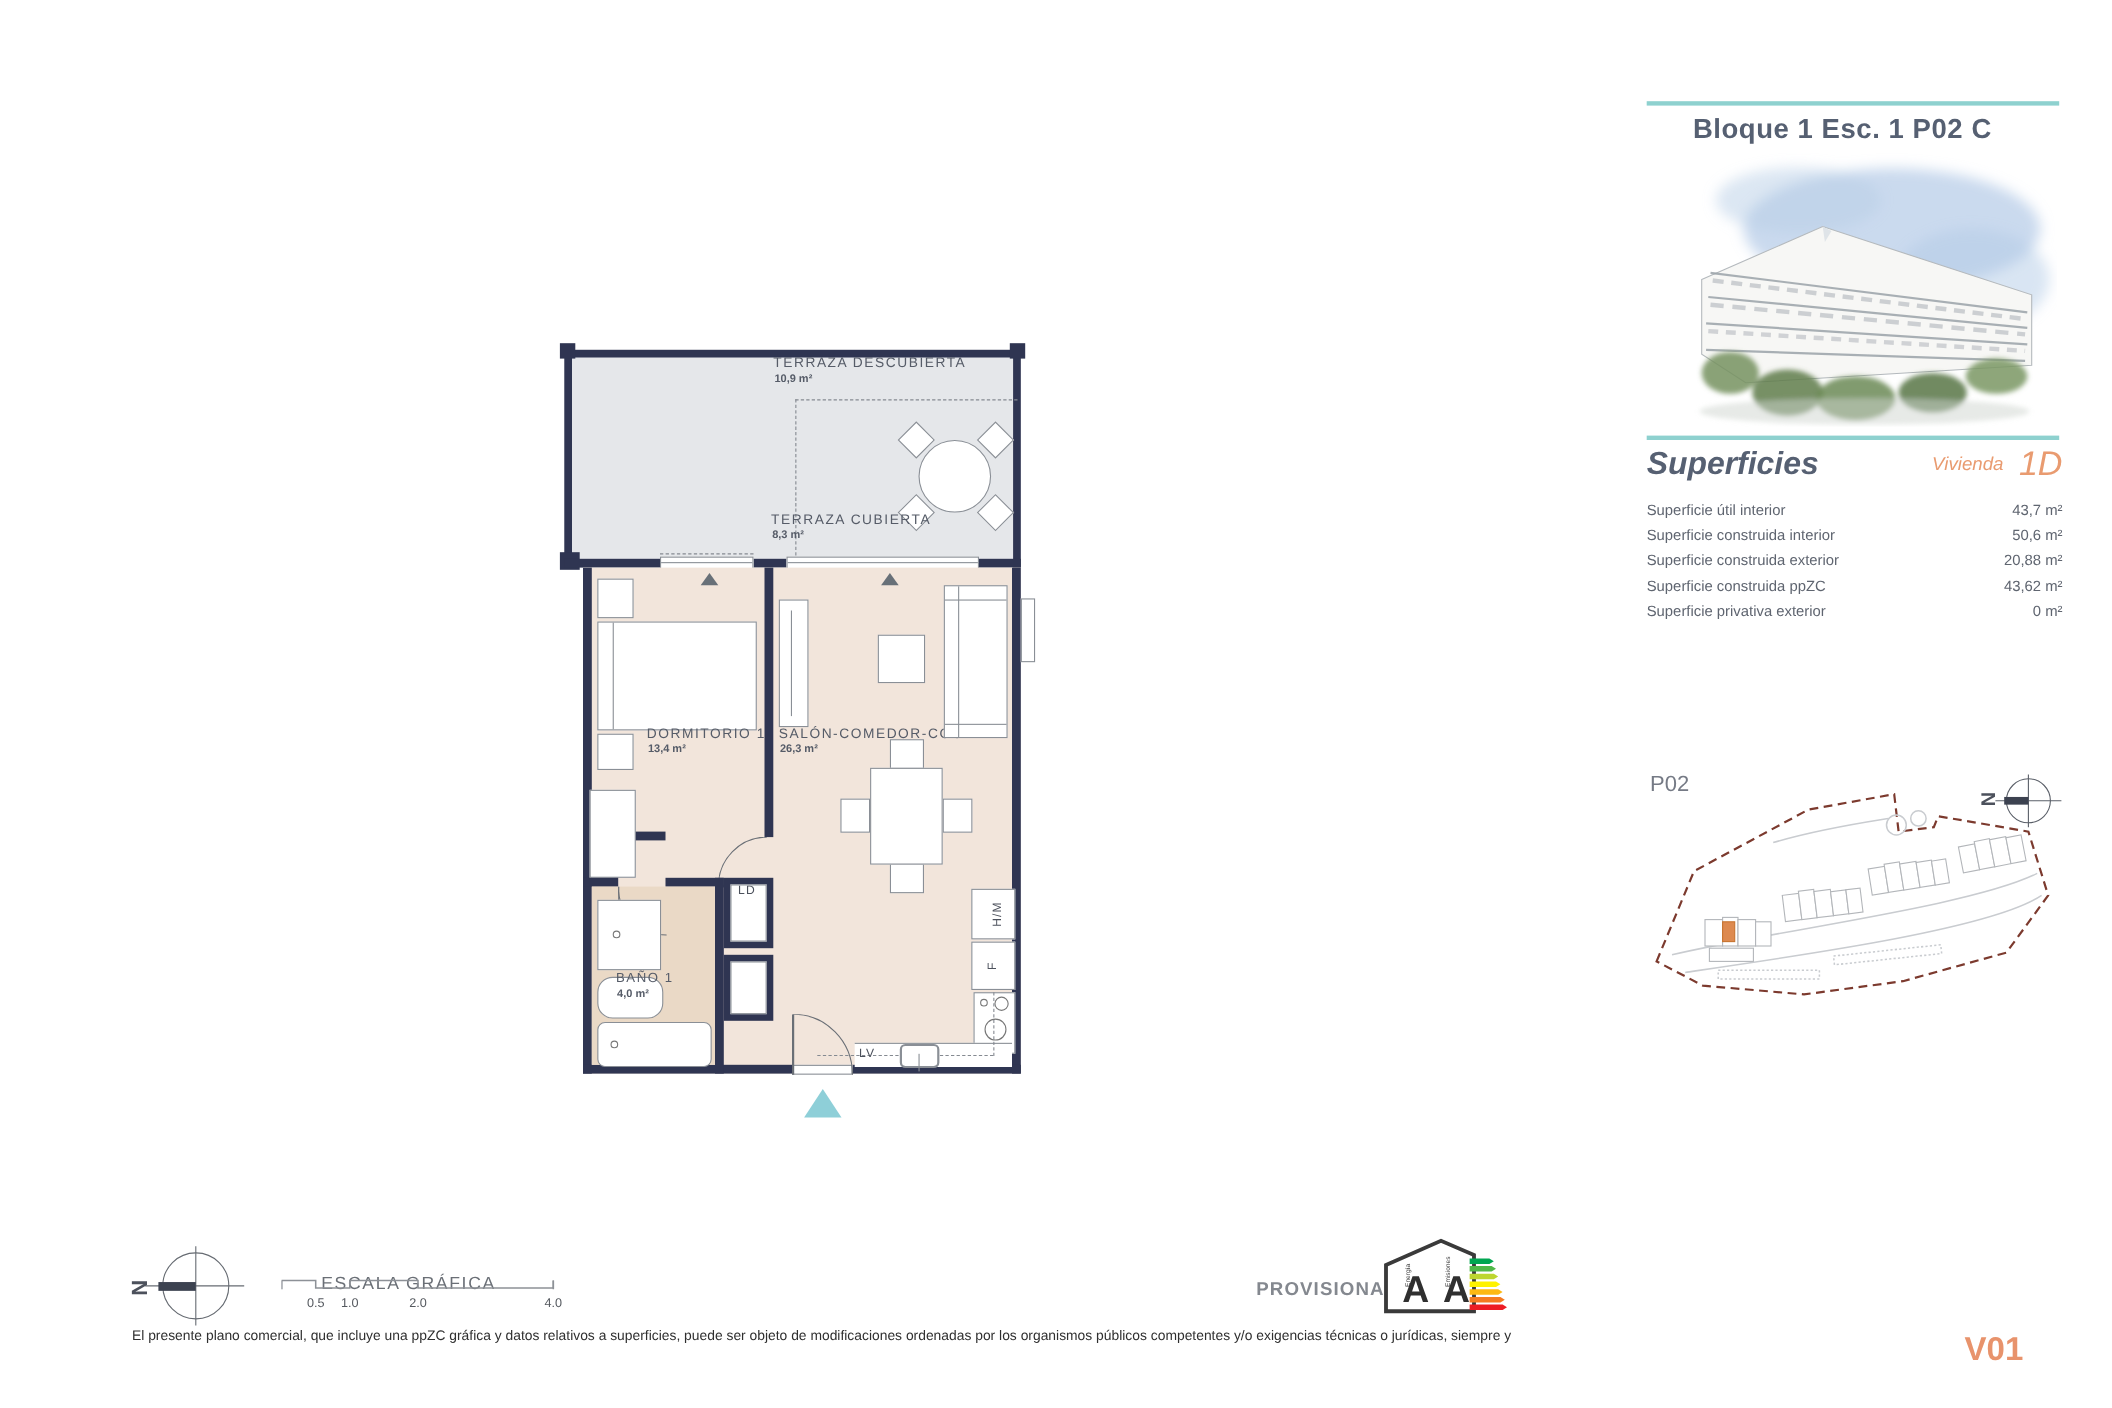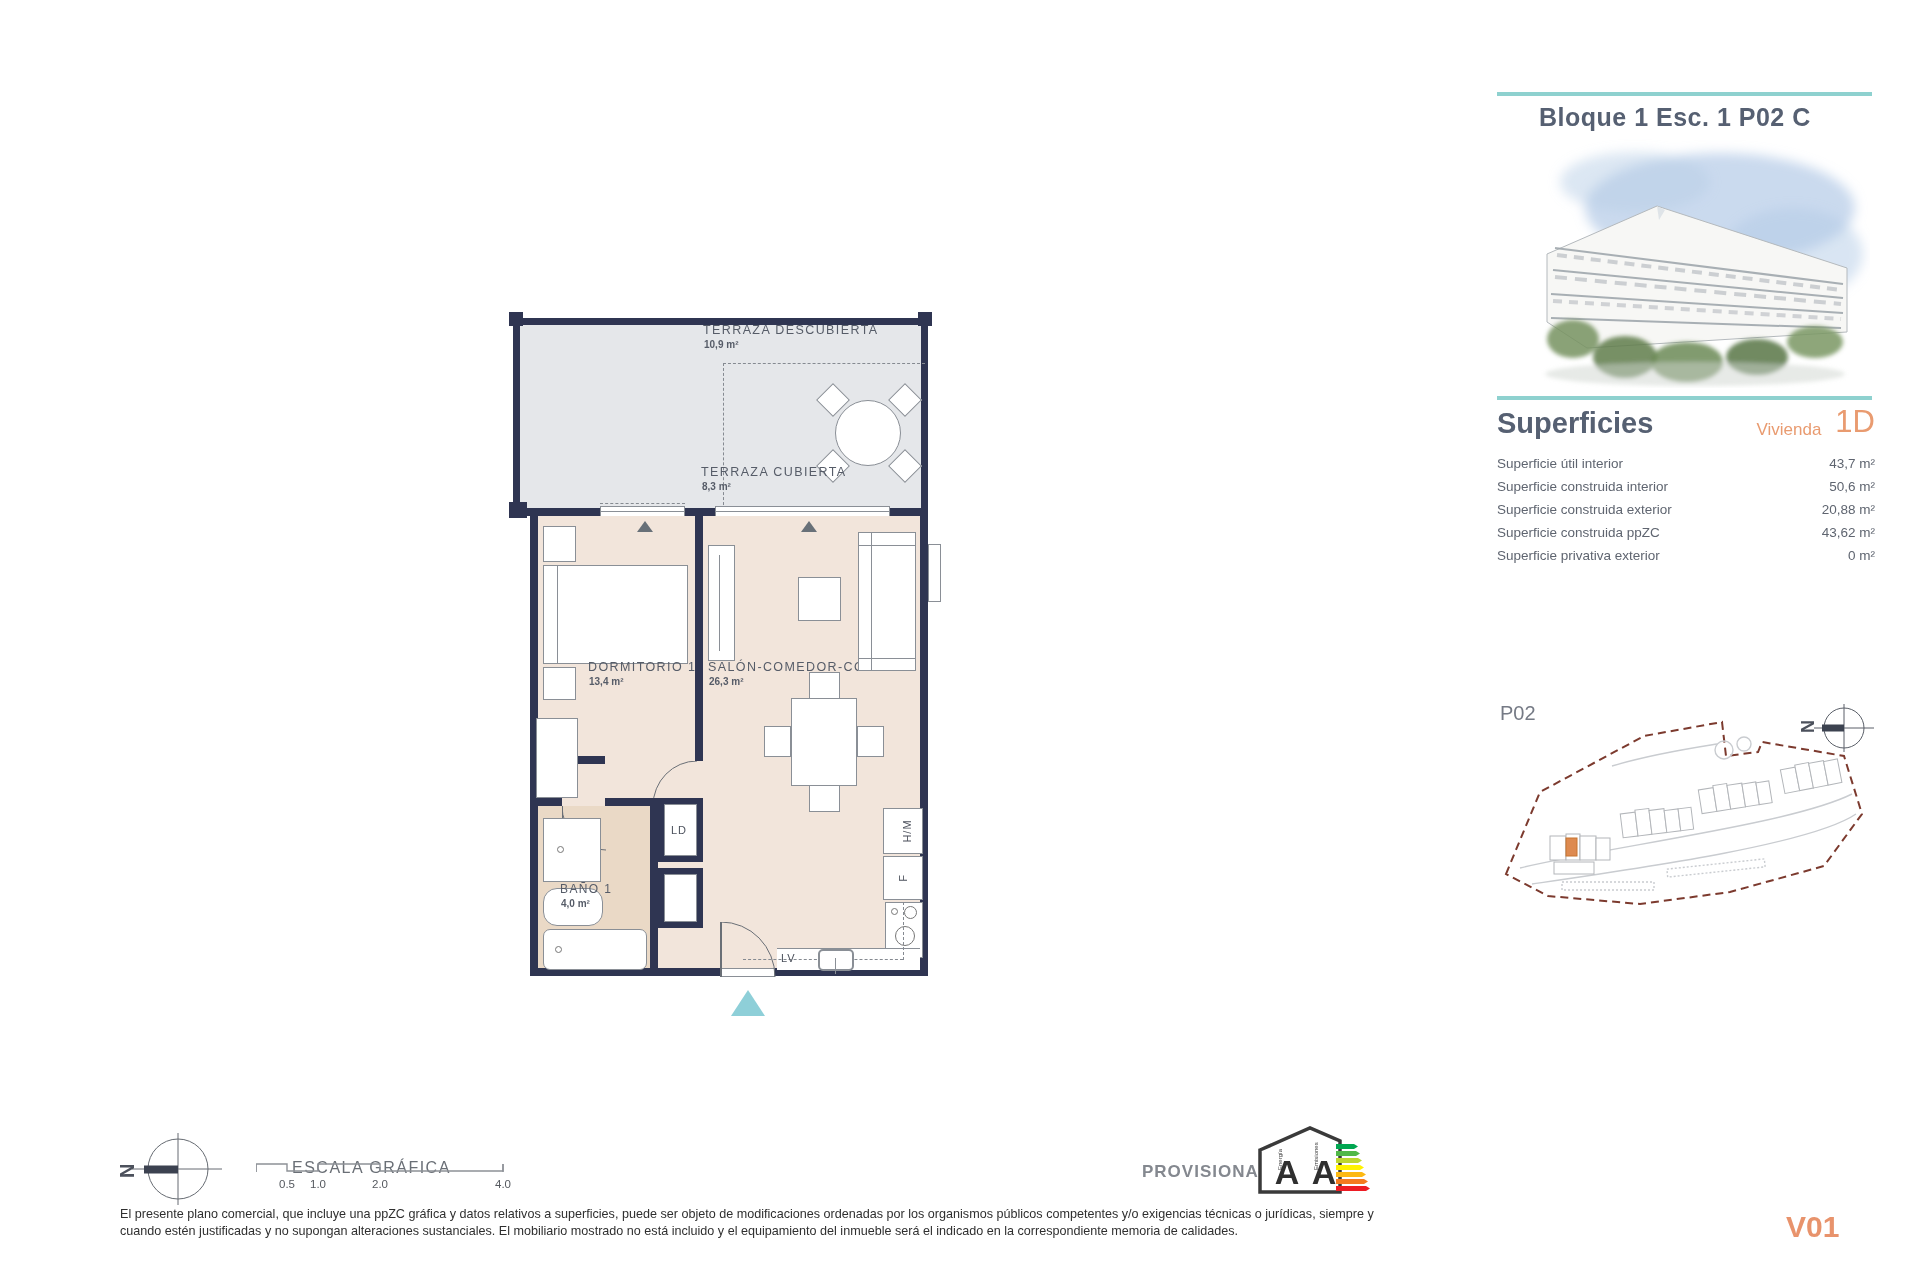--- a/index.html
+++ b/index.html
@@ -2,21 +2,21 @@
 <html><head>
 <meta charset="utf-8">
 <style>
   html,body{margin:0;padding:0;background:#ffffff;}
   #page{position:relative;width:1920px;height:1280px;background:#fff;overflow:hidden;
         font-family:"Liberation Sans", sans-serif;}
   .abs{position:absolute;}
   
   .accent{position:absolute;height:4px;background:#8ed1cf;}
   .sheet-title{position:absolute;font-size:25px;font-weight:bold;color:#566072;letter-spacing:.5px;}
-  .sup-head{position:absolute;display:flex;align-items:flex-end;width:378px;}
+  .sup-head{position:absolute;display:flex;align-items:center;width:378px;font-style:italic;}
   .sup-title{font-size:29px;font-weight:bold;color:#566072;}
   .viv-label{margin-left:auto;font-size:17px;color:#e99b70;}
   .viv-code{margin-left:14px;font-size:31px;color:#e99b70;}
   .sup-table{position:absolute;width:378px;}
   .sup-row{display:flex;font-size:13.5px;color:#5f6570;line-height:23px;}
   .sup-row .v{margin-left:auto;}
   .p02{position:absolute;font-size:20px;color:#757a85;}
   
   #plan{position:absolute;left:505px;top:308px;width:445px;height:720px;}
   .wall{position:absolute;background:#2f3552;}
@@ -259,21 +259,21 @@
     <div class="furn" style="left:38px;top:510px;width:58px;height:64px;"></div>
     <div class="dot" style="left:52px;top:538px;"></div>
     <div class="furn" style="left:38px;top:580px;width:60px;height:38px;border-radius:14px;"></div>
     <div class="furn" style="left:38px;top:621px;width:104px;height:41px;border-radius:7px;"></div>
     <div class="dot" style="left:50px;top:638px;"></div>
     <div class="lbl" style="left:55px;top:574px;font-size:12px;">BAÑO 1</div>
     <div class="area" style="left:56px;top:590px;">4,0 m²</div>
 
     <div class="wall" style="left:153px;top:490px;width:45px;height:64px;"></div>
     <div class="furn" style="left:159px;top:496px;width:33px;height:52px;"></div>
-    <div class="appl-lbl" style="left:166px;top:516px;">LD</div>
+    <div class="appl-lbl" style="left:166px;top:496px;">LD</div>
     <div class="wall" style="left:153px;top:560px;width:45px;height:60px;"></div>
     <div class="furn" style="left:159px;top:566px;width:33px;height:48px;"></div>
 
     <div class="furn" style="left:378px;top:500px;width:40px;height:46px;"></div>
     <div class="appl-lbl rot" style="left:390px;top:517px;">H/M</div>
     <div class="furn" style="left:378px;top:548px;width:40px;height:44px;"></div>
     <div class="appl-lbl rot" style="left:394px;top:564px;">F</div>
     <div class="furn" style="left:380px;top:594px;width:38px;height:56px;"></div>
     <div class="dot" style="left:386px;top:600px;"></div>
     <div class="dot" style="left:399px;top:598px;width:11px;height:11px;"></div>
@@ -327,18 +327,17 @@
       <polygon points="86,66 116,66 120,68.5 116,71 86,71" fill="#ed1c24"></polygon>
     </g>
     <text x="20" y="62" font-size="6" fill="#3a3a3a" transform="rotate(-90 20 50)">Energía</text>
     <text x="56" y="62" font-size="6" fill="#3a3a3a" transform="rotate(-90 56 50)">Emisiones</text>
     <text x="37" y="64" font-size="34" font-weight="bold" fill="#2f2f2f" text-anchor="middle">A</text>
     <text x="74" y="64" font-size="34" font-weight="bold" fill="#2f2f2f" text-anchor="middle">A</text>
   </svg>
 
   <div class="disclaimer" style="left:120px;top:1206px;">
     <span style="display:block;">El presente plano comercial, que incluye una ppZC gráfica y datos relativos a superficies, puede ser objeto de modificaciones ordenadas por los organismos públicos competentes y/o exigencias técnicas o jurídicas, siempre y</span>
-    <span style="display:block;">cuando estén justificadas y no supongan alteraciones sustanciales. El mobiliario mostrado no está incluido y el equipamiento del inmueble será el indicado en la correspondiente memoria de calidades.</span>
   </div>
 
   <div class="version" style="left:1786px;top:1210px;">V01</div>
 
 </div>
 
 </body></html>

